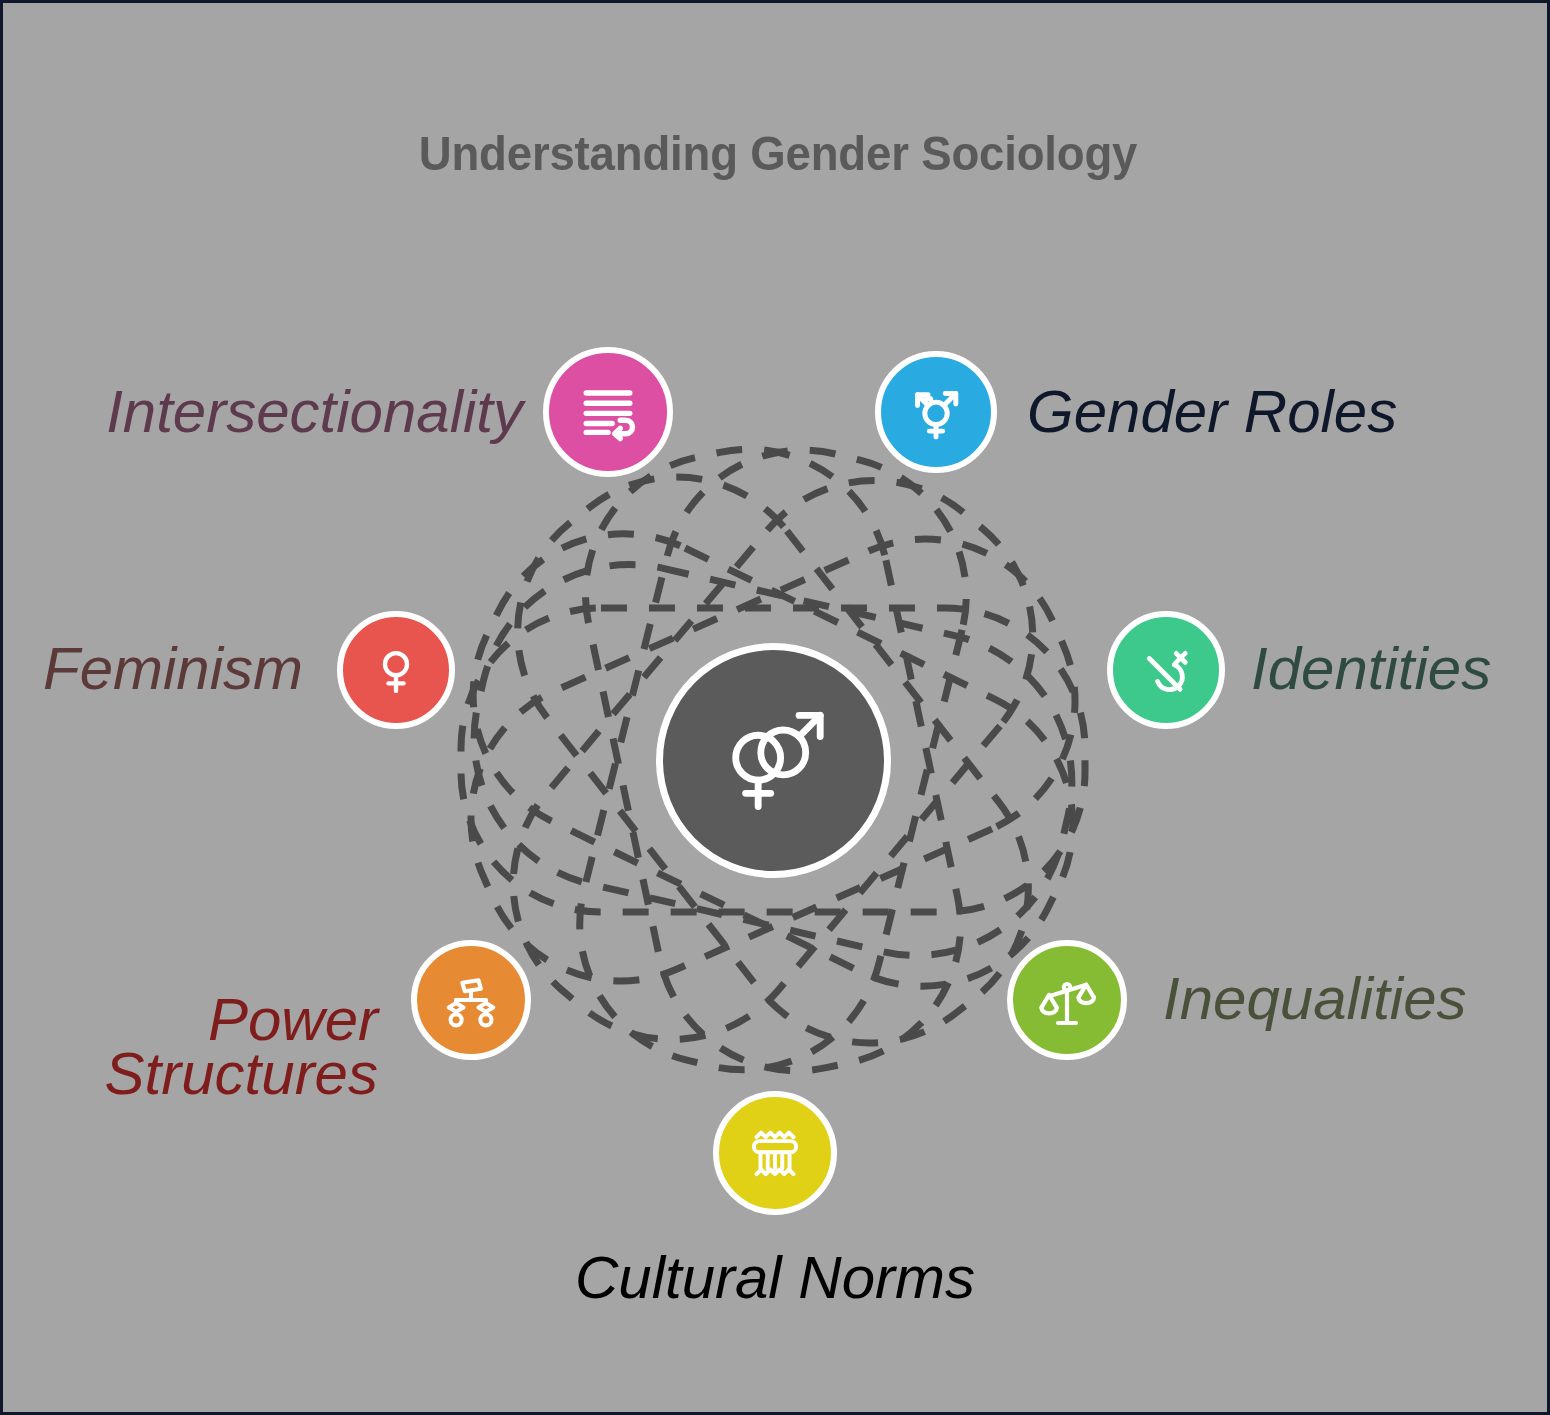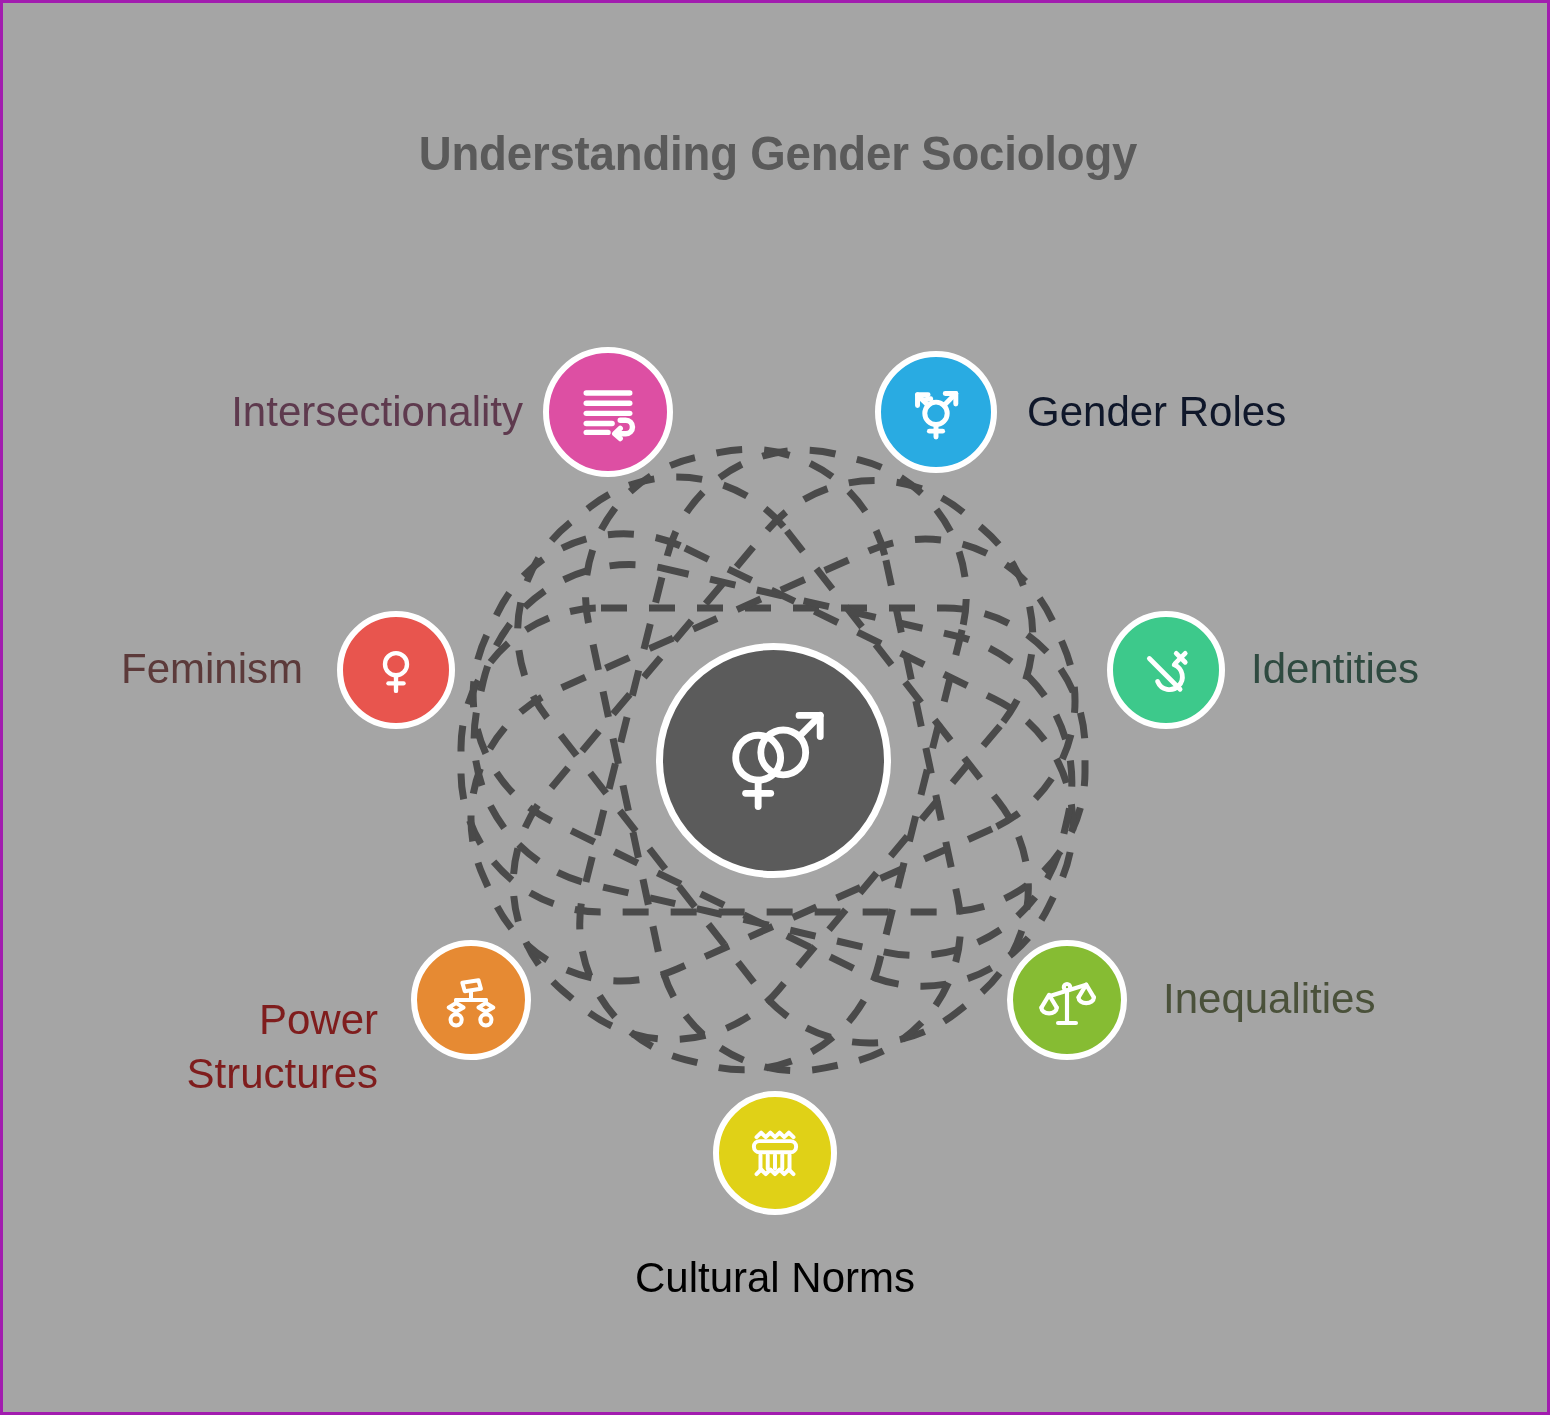--- a/index.html
+++ b/index.html
@@ -5,21 +5,21 @@
   html,body{margin:0;padding:0;}
   body{
     width:1550px;height:1415px;
     background:#b0b0b0;
     font-family:"Liberation Sans","DejaVu Sans",sans-serif;
     overflow:hidden;
   }
   #stage{
     position:absolute;left:0;top:0;width:1550px;height:1415px;
     background:#a5a5a5;
-    border:3px solid #a21caf;
+    border:3px solid #0f172a;
     box-sizing:border-box;
   }
   #title{
     position:absolute;left:0;top:122px;width:1550px;
     text-align:center;
     font-size:49px;
     font-weight:700;
     letter-spacing:-0.2px;
     color:#5a5a5a;
     font-family:"Liberation Sans Narrow","Liberation Sans",sans-serif;
@@ -46,24 +46,25 @@
     width:235px;height:235px;
     border-radius:50%;
     background:#5b5b5b;
     border:7px solid #ffffff;
     box-sizing:border-box;
     display:flex;align-items:center;justify-content:center;
   }
 
   .label{
     position:absolute;
-    font-size:42px;
+    font-size:60px;
     line-height:54px;
     white-space:pre-line;
     color:#444;
+    font-style:italic;
   }
   .label.right{text-align:left;}
   .label.left{text-align:right;}
   .label.center{text-align:center;}
 </style>
 </head>
 <body>
 
 <div id="stage">
 

